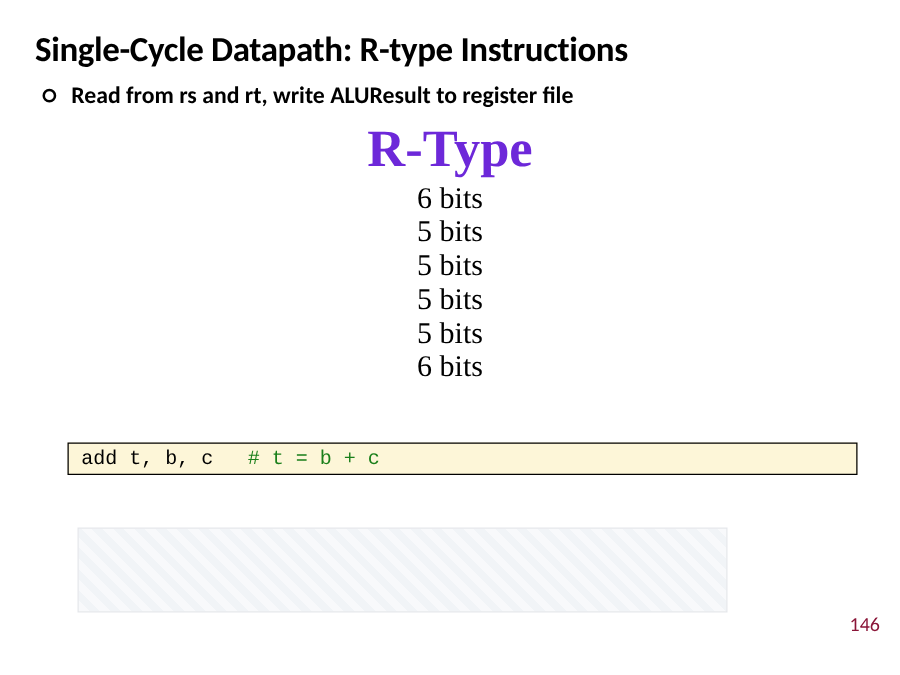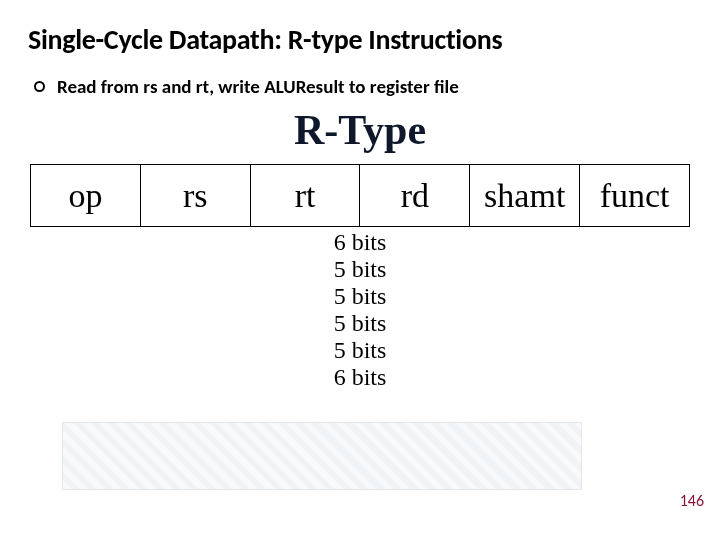--- a/index.html
+++ b/index.html
@@ -1,23 +1,23 @@
 <!DOCTYPE html>
 <html><head>
 <meta charset="utf-8">
 <style>
   * { box-sizing: border-box; margin: 0; padding: 0; }
   html, body { width: 720px; height: 540px; font-family: Calibri, Arial, sans-serif; background: #fff; color: #000; }
   .slide { position: relative; width: 720px; height: 520px; padding: 22px 28px 0 28px; }
   .title { font-size: 28px; font-weight: 700; letter-spacing: -0.3px; }
-  .bullet-row { display: flex; align-items: center; gap: 12px; margin-top: 18px; padding-left: 6px; }
+  .bullet-row { display: flex; align-items: center; gap: 12px; margin-top: 8px; padding-left: 6px; }
   .bullet { width: 11px; height: 11px; border: 2px solid #000; border-radius: 50%; flex: none; }
   .bullet-text { font-size: 19px; font-weight: 700; }
   .rtype-wrap { text-align: center; margin-top: 8px; }
-  .rtype { font-size: 42px; font-weight: 800; color: #0f172a; font-family: "Times New Roman", serif; }
+  .rtype { font-size: 42px; font-weight: 800; color: #6d28d9; font-family: "Times New Roman", serif; }
   .field-table { width: 660px; margin: 10px auto 0 auto; border-collapse: collapse; table-layout: fixed; }
   .field-table td { border: 1.5px solid #000; height: 62px; text-align: center; font-size: 34px; font-family: "Times New Roman", serif; }
   .bits-row { width: 660px; margin: 2px auto 0 auto; display: flex; flex-direction: column; }
   .bits-row div { flex: 1; text-align: center; font-size: 24px; font-family: "Times New Roman", serif; }
   .code-box { margin: 46px 6px 0 26px; border: 1px solid #000; background: #fdf6d8; padding: 3px 10px; font-family: "Courier New", monospace; font-size: 16px; }
   .code-instr { color: #000; }
   .code-comment { color: #1a7f1a; margin-left: 18px; }
   .pagenum { position: absolute; right: 16px; bottom: 10px; font-size: 16px; color: #8a1538; margin-left: 35px; }
   .diagram-hint { position: absolute; left: 62px; bottom: 30px; width: 520px; height: 68px; border: 1px solid #cfd4da; background: repeating-linear-gradient(45deg,#f3f5f8,#f3f5f8 6px,#e7ecf2 6px,#e7ecf2 12px); opacity: 0.55; }
   .accent-bar { position: absolute; left: 0; bottom: 0; width: 720px; height: 4px; background: #8a1538; opacity: 0; }
@@ -31,40 +31,32 @@
 
   <div class="bullet-row">
     <span class="bullet"></span>
     <span class="bullet-text">Read from rs and rt,  write ALUResult to register file</span>
   </div>
 
   <div class="rtype-wrap">
     <span class="rtype">R-Type</span>
   </div>
 
-  <table class="field-table">
-    <tbody>
-        <tr>
-      <td>op</td>
-      <td>rs</td>
-      <td>rt</td>
-      <td>rd</td>
-      <td>shamt</td>
-      <td>funct</td>
-    </tr>
-  </tbody>
-    </table>
 
   <div class="bits-row">
     <div>6 bits</div>
     <div>5 bits</div>
     <div>5 bits</div>
     <div>5 bits</div>
     <div>5 bits</div>
     <div>6 bits</div>
   </div>
 
+  <div class="code-box">
+    <span class="code-instr">add t, b, c</span>
+    <span class="code-comment"># t = b + c</span>
+  </div>
 
   <div class="diagram-hint"></div>
 
   <div class="pagenum">146</div>
   <div class="accent-bar"></div>
 </div>
 
 </body></html>

